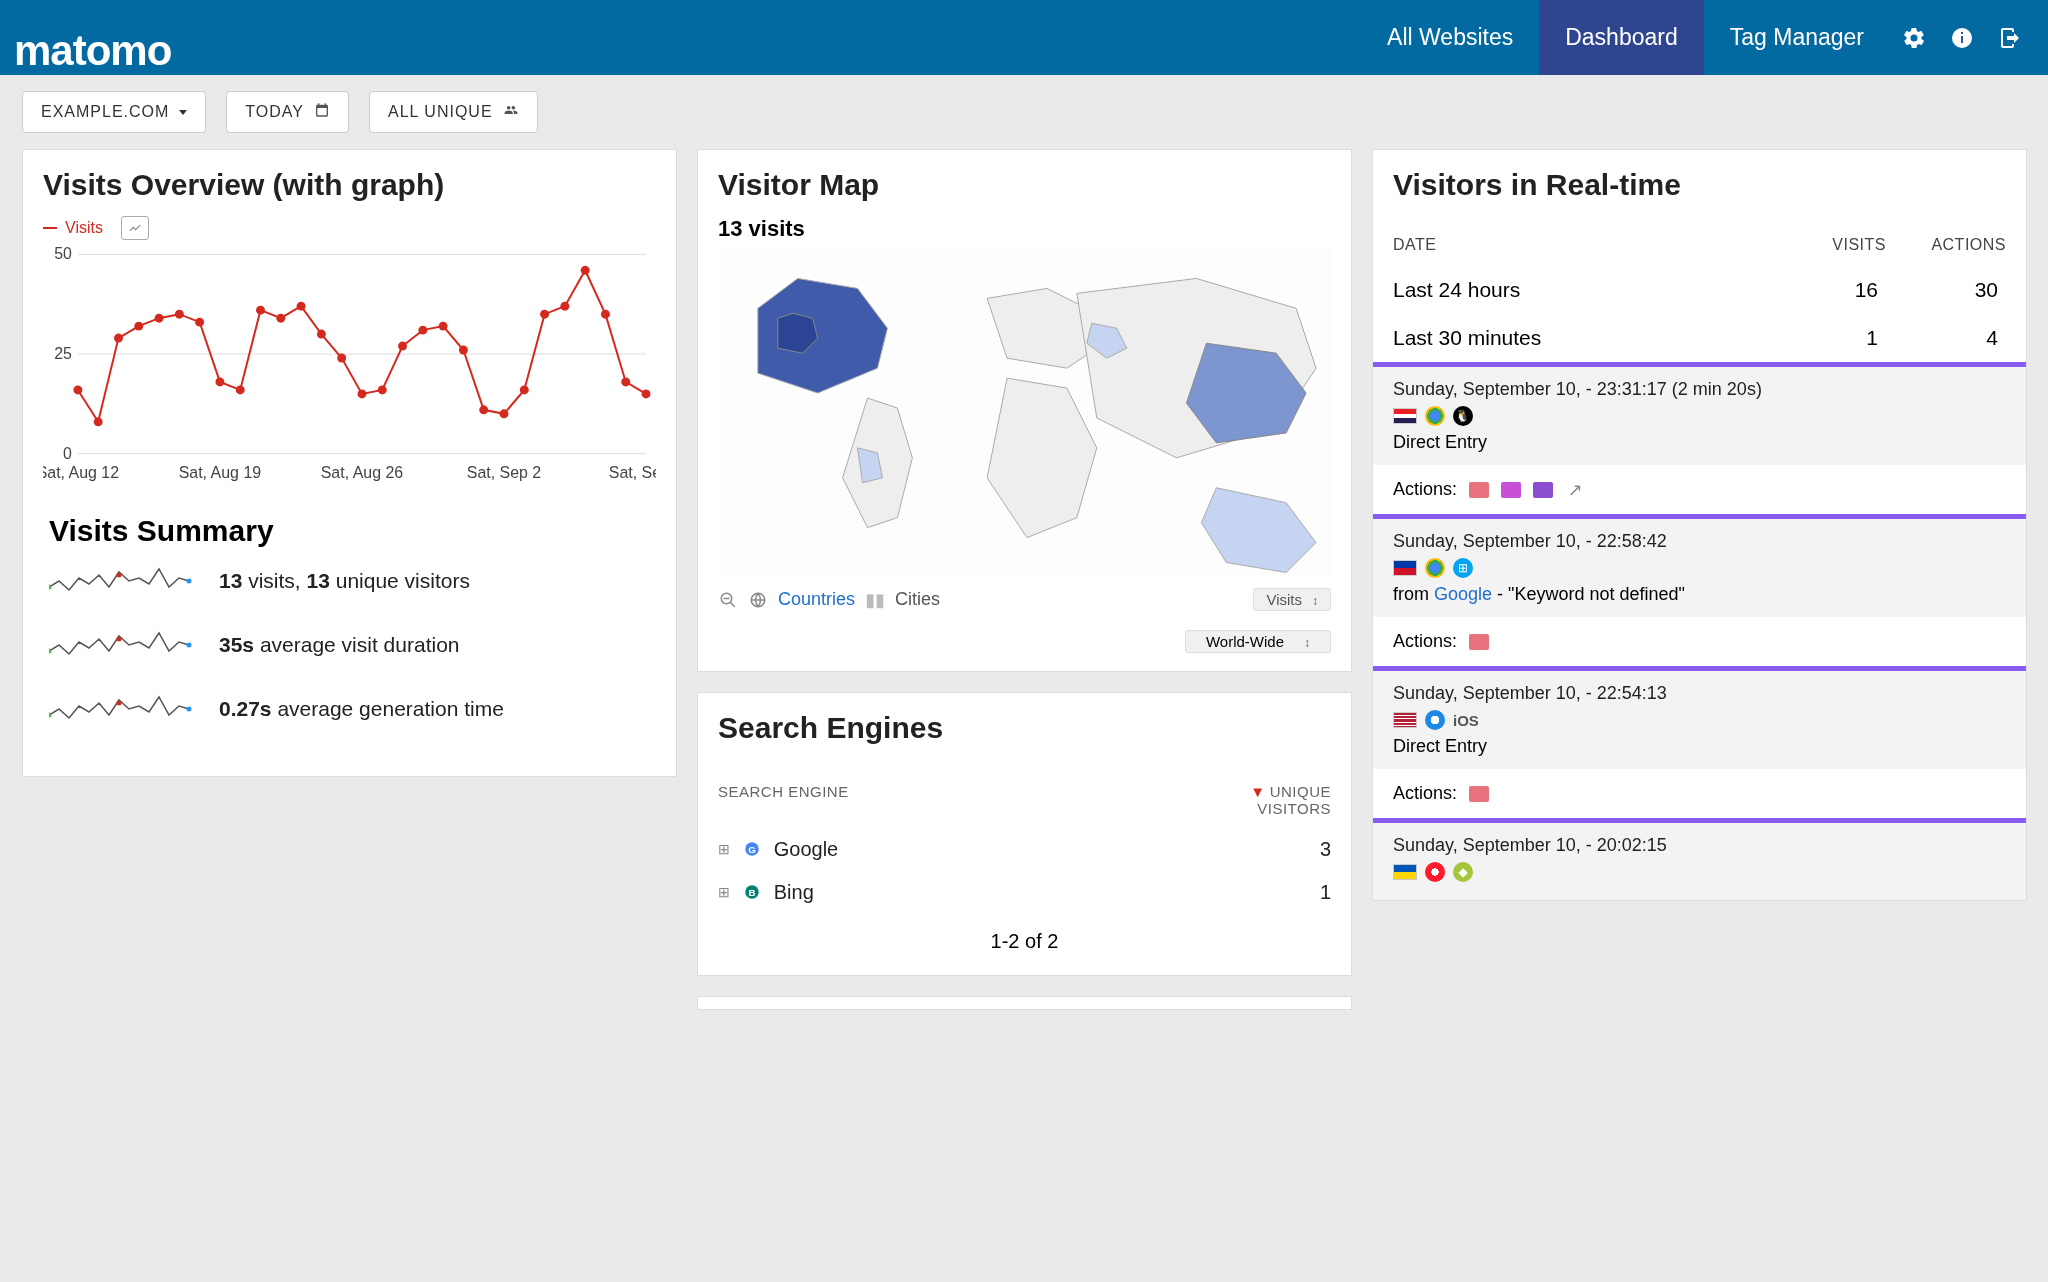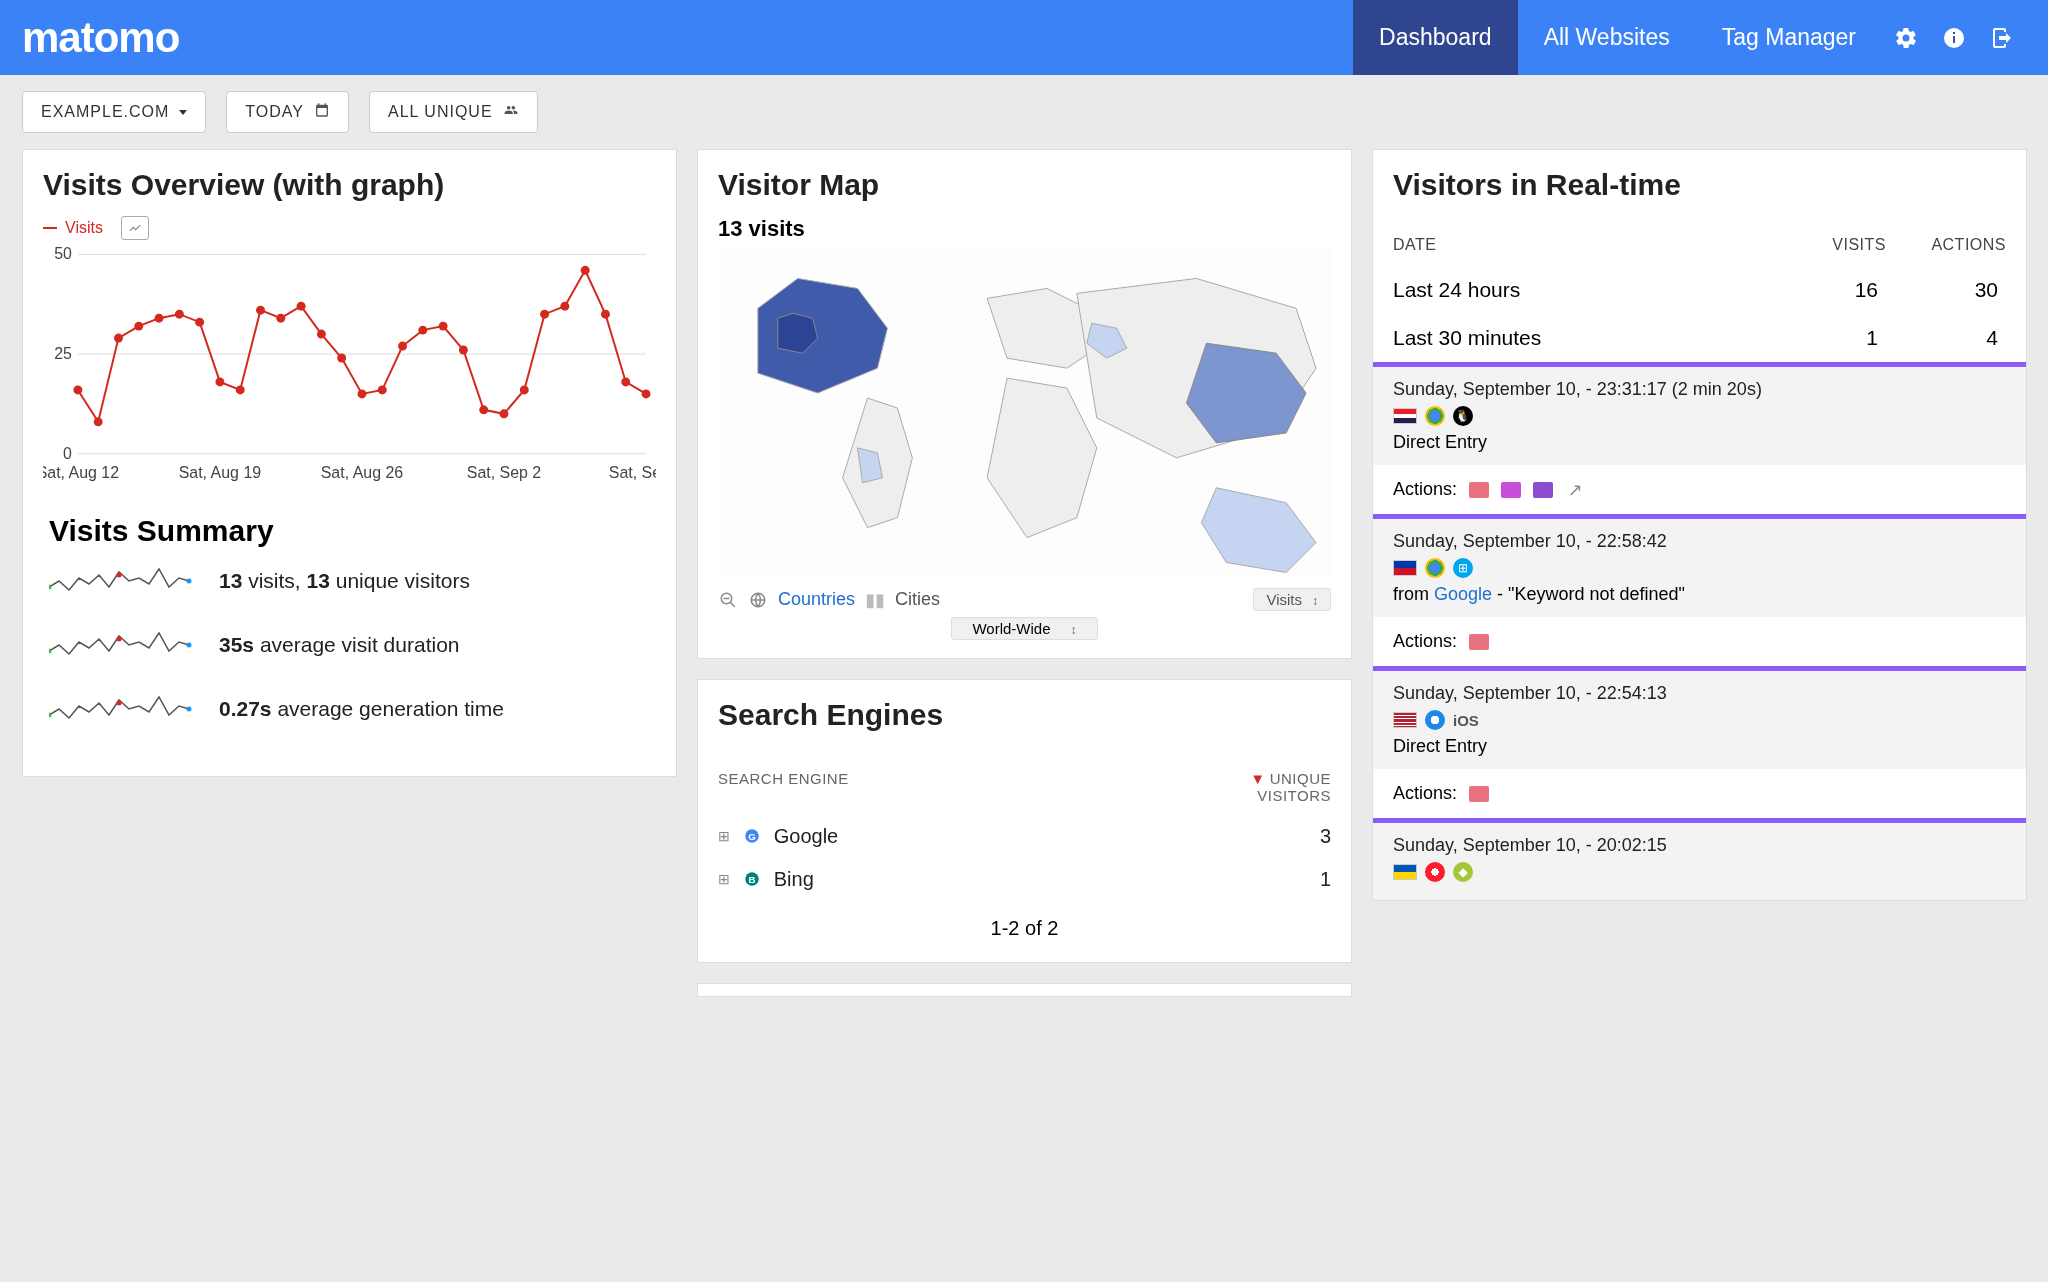--- a/index.html
+++ b/index.html
@@ -5,25 +5,25 @@
 * { margin: 0; padding: 0; box-sizing: border-box; }
 body {
   font-family: -apple-system, BlinkMacSystemFont, "Segoe UI", Arial, sans-serif;
   background: #eaeaea;
   width: 2048px;
   height: 1282px;
   overflow: hidden;
   transform-origin: top left;
 }
 .topbar {
-  background: #3b82f6;
+  background: #0369a1;
   height: 75px;
   display: flex;
-  align-items: center;
-  padding: 0 22px;
+  align-items: flex-end;
+  padding: 0 14px;
   color: #fff;
 }
 .logo {
   font-size: 42px;
   font-weight: 700;
   letter-spacing: -1px;
 }
 .nav-spacer { flex: 1; }
 .nav-items { display: flex; align-items: center; height: 100%; }
 .nav-item {
@@ -138,21 +138,21 @@
   display: flex;
   align-items: center;
   gap: 10px;
   margin-top: 10px;
   font-size: 18px;
   color: #555;
 }
 .map-controls .link { color: #1f6fd0; }
 .map-controls .blk { background: #f0f0f0; border: 1px solid #ddd; padding: 2px 12px; border-radius: 3px; font-size: 15px; display: flex; align-items: center; gap: 10px; }
 .map-controls .spacer { flex: 1; }
-.map-row2 { display:flex; justify-content:center; margin-top:6px; }
+.map-row2 { display:flex; justify-content:flex-end; margin-top:19px; }
 .map-row2 .blk { background:#f0f0f0; border:1px solid #ddd; padding:2px 20px; border-radius:3px; font-size:15px; display:flex; align-items:center; gap:20px; }
 
 .se-header {
   display: flex;
   justify-content: space-between;
   font-size: 15px;
   color: #666;
   letter-spacing: 0.5px;
   padding: 24px 0 10px;
 }
@@ -186,22 +186,22 @@
 .iconbtn { width:20px; height:20px; display:inline-flex; align-items:center; justify-content:center; color:#888; }
 .updown::after { content:"↕"; font-size:12px; color:#666; }
 </style>
 </head>
 <body>
 
 <div class="topbar">
   <div class="logo">matomo</div>
   <div class="nav-spacer"></div>
   <div class="nav-items">
+    <div class="nav-item">All Websites</div>
     <div class="nav-item active">Dashboard</div>
-    <div class="nav-item">All Websites</div>
     <div class="nav-item">Tag Manager</div>
     <div class="nav-icon">
       <svg viewBox="0 0 24 24">
           <path d="M19.4 13c0-.3.1-.7.1-1s0-.7-.1-1l2.1-1.6c.2-.1.2-.4.1-.6l-2-3.5c-.1-.2-.4-.3-.6-.2l-2.5 1c-.5-.4-1.1-.7-1.7-1l-.4-2.6c0-.2-.2-.4-.5-.4h-4c-.2 0-.4.2-.5.4l-.4 2.6c-.6.3-1.2.6-1.7 1l-2.5-1c-.2-.1-.5 0-.6.2l-2 3.5c-.1.2-.1.5.1.6L4.6 11c0 .3-.1.7-.1 1s0 .7.1 1l-2.1 1.6c-.2.1-.2.4-.1.6l2 3.5c.1.2.4.3.6.2l2.5-1c.5.4 1.1.7 1.7 1l.4 2.6c0 .2.2.4.5.4h4c.2 0 .4-.2.5-.4l.4-2.6c.6-.3 1.2-.6 1.7-1l2.5 1c.2.1.5 0 .6-.2l2-3.5c.1-.2.1-.5-.1-.6L19.4 13zM12 15.5A3.5 3.5 0 1 1 12 8.5a3.5 3.5 0 0 1 0 7z"></path>
         </svg>
     </div>
     <div class="nav-icon">
       <svg viewBox="0 0 24 24">
           <circle cx="12" cy="12" r="10"></circle>
           <rect x="11" y="10" width="2" height="7" fill="#3b52a0"></rect>

